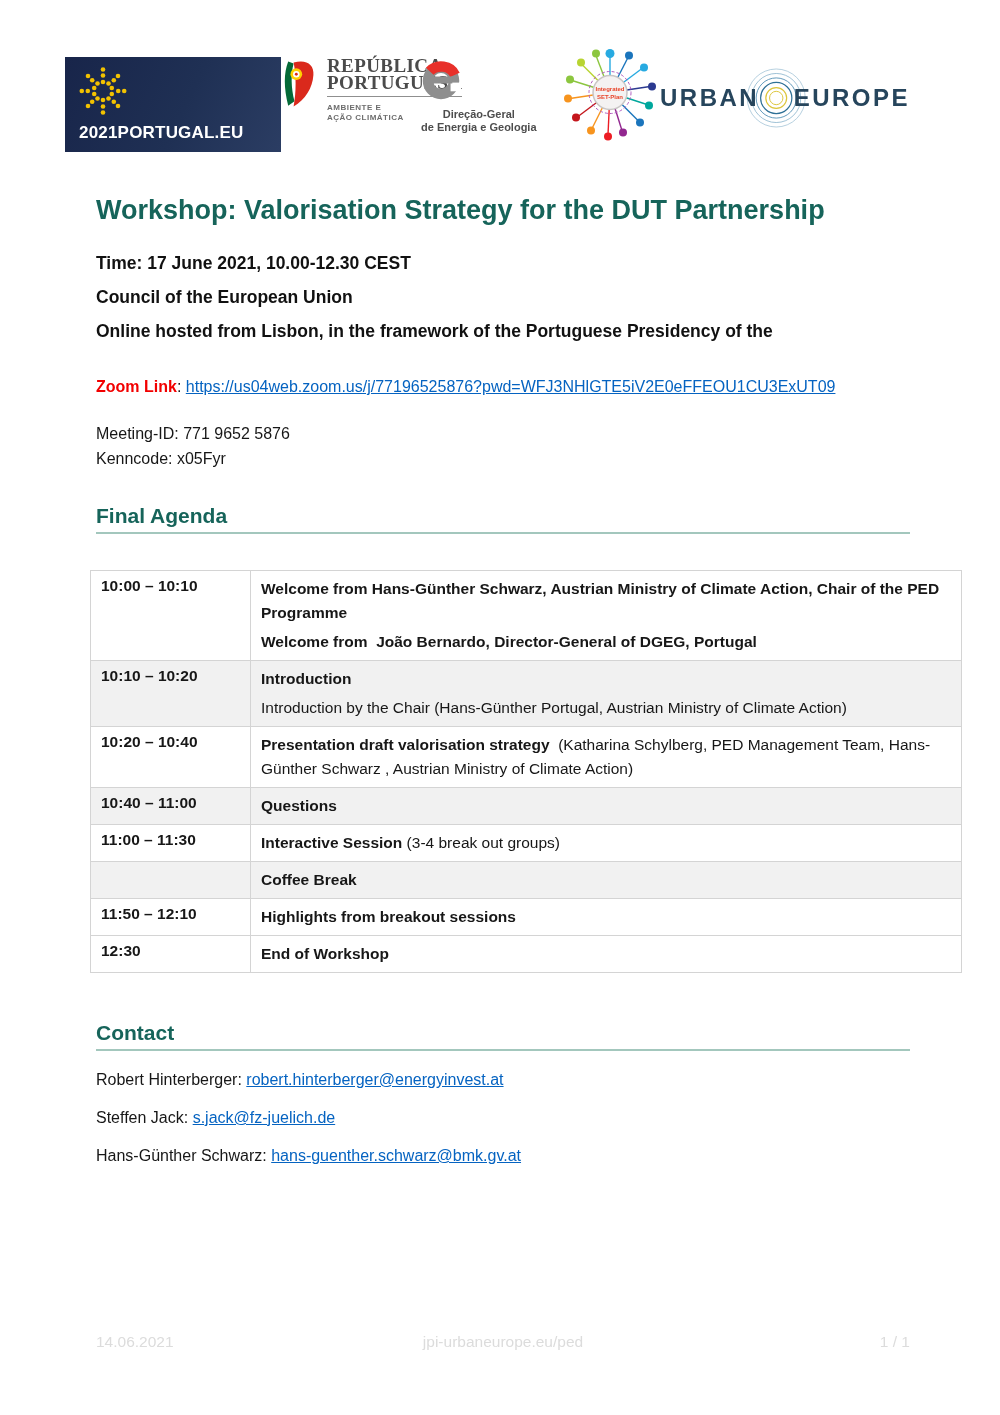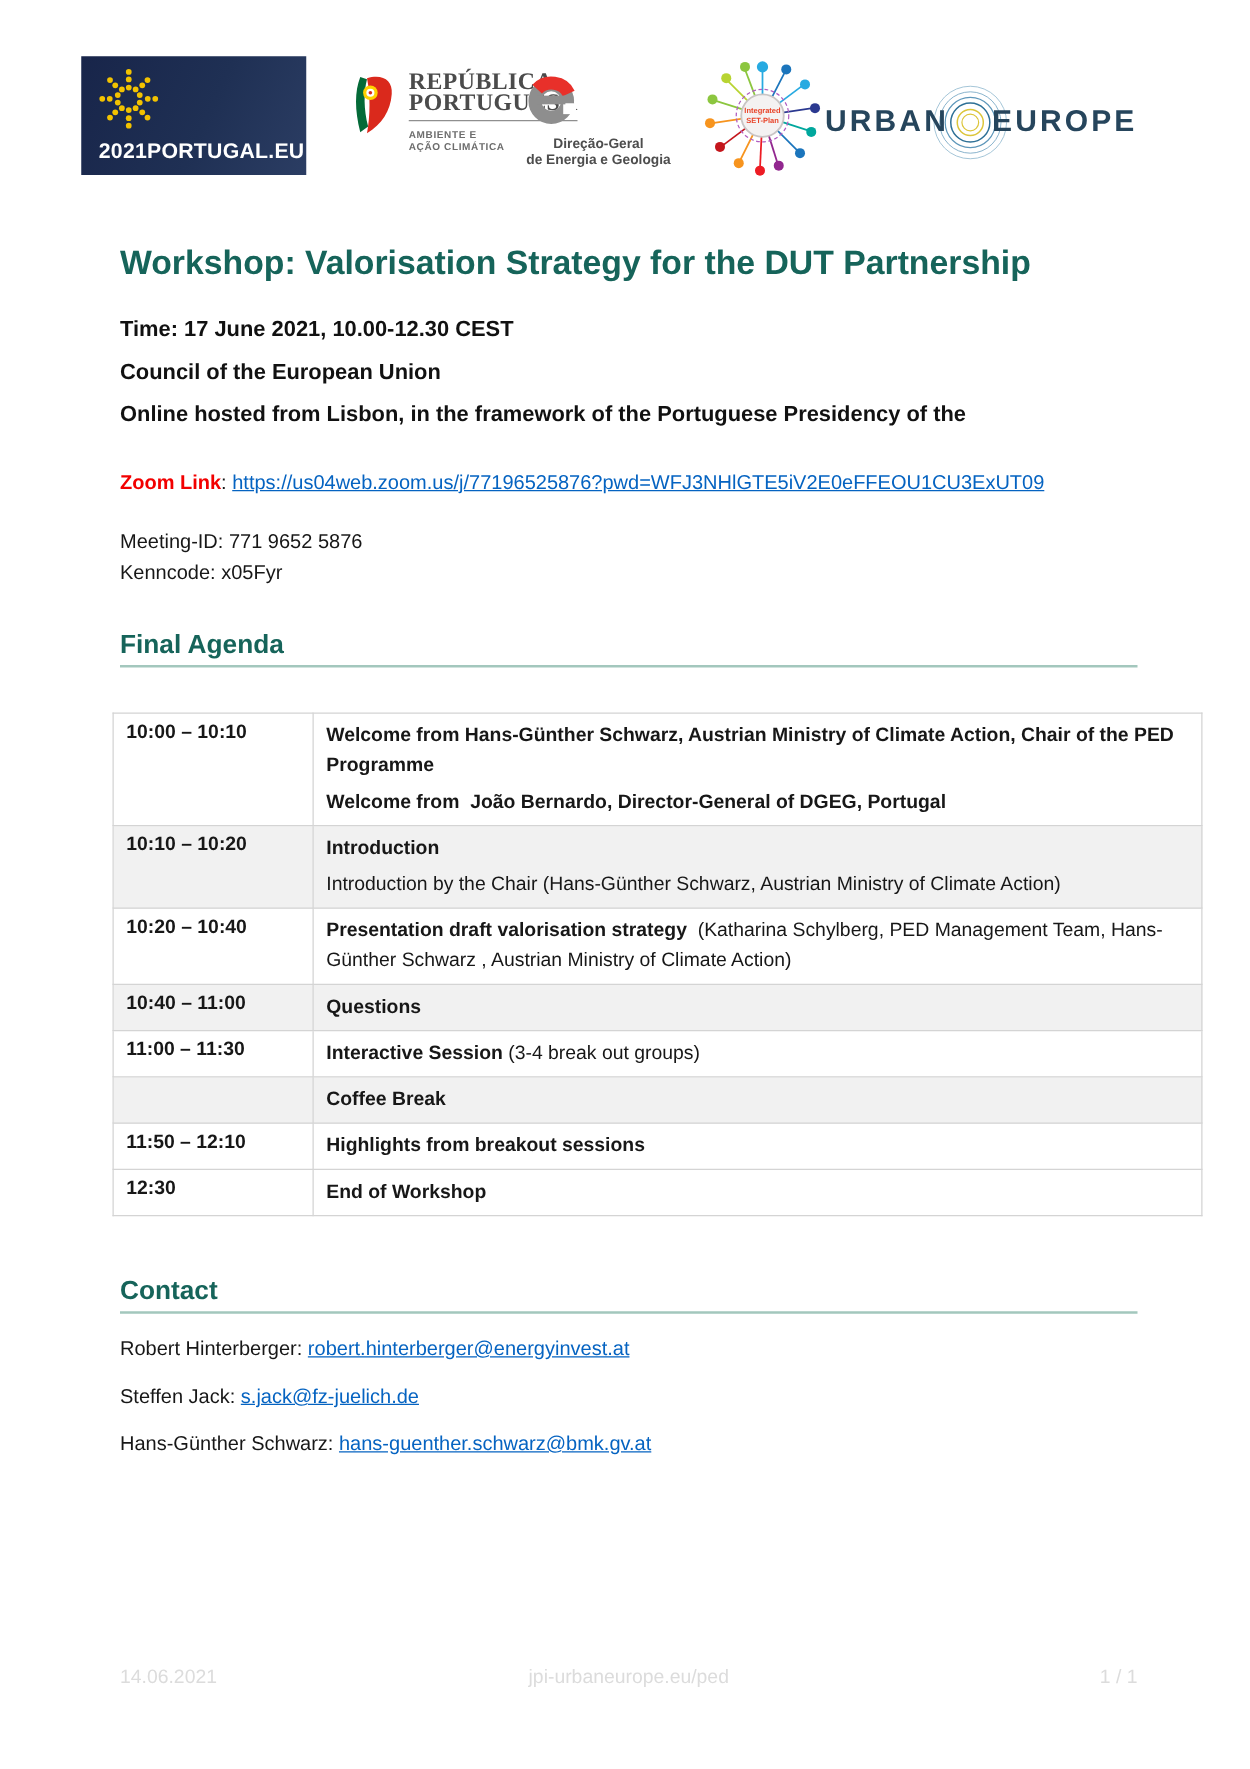--- a/index.html
+++ b/index.html
@@ -9,22 +9,22 @@
     position: relative;
     font-family: "Liberation Sans", "DejaVu Sans", sans-serif;
     color: #171717;
     overflow: hidden;
   }
 
   
   .header { position: relative; height: 155px; }
 
   .logo-portugal {
-    position: absolute; left: 65px; top: 45px;
-    width: 180px; height: 95px;
+    position: absolute; left: 65px; top: 57px;
+    width: 216px; height: 95px;
     background: linear-gradient(115deg, #18254a 0%, #1f3054 55%, #2b3d63 100%);
   }
   .logo-portugal svg { position: absolute; left: 12px; top: 8px; }
   .logo-portugal .pt-label {
     position: absolute; left: 14px; bottom: 9px;
     color: #ffffff; font-weight: bold; font-size: 17px; letter-spacing: 0.2px;
   }
 
   .logo-republica { position: absolute; left: 281px; top: 57px; display: flex; gap: 10px; }
   .rep-text .rep-name {
@@ -261,21 +261,21 @@
         <td class="t-time">10:00 – 10:10</td>
         <td class="t-desc">
           <div class="line b">Welcome from Hans-Günther Schwarz, Austrian Ministry of Climate Action, Chair of the PED Programme</div>
           <div class="line b">Welcome from  João Bernardo, Director-General of DGEG, Portugal</div>
         </td>
       </tr>
       <tr class="row-gray">
         <td class="t-time">10:10 – 10:20</td>
         <td class="t-desc">
           <div class="line b">Introduction</div>
-          <div class="line">Introduction by the Chair (Hans-Günther Schwarz, Austrian Ministry of Climate Action)</div>
+          <div class="line">Introduction by the Chair (Hans-Günther Portugal, Austrian Ministry of Climate Action)</div>
         </td>
       </tr>
       <tr class="row-white">
         <td class="t-time">10:20 – 10:40</td>
         <td class="t-desc">
           <div class="line"><span class="b">Presentation draft valorisation strategy</span><span>  (Katharina Schylberg, PED Management Team, Hans-Günther Schwarz , Austrian Ministry of Climate Action)</span></div>
         </td>
       </tr>
       <tr class="row-gray">
         <td class="t-time">10:40 – 11:00</td>

